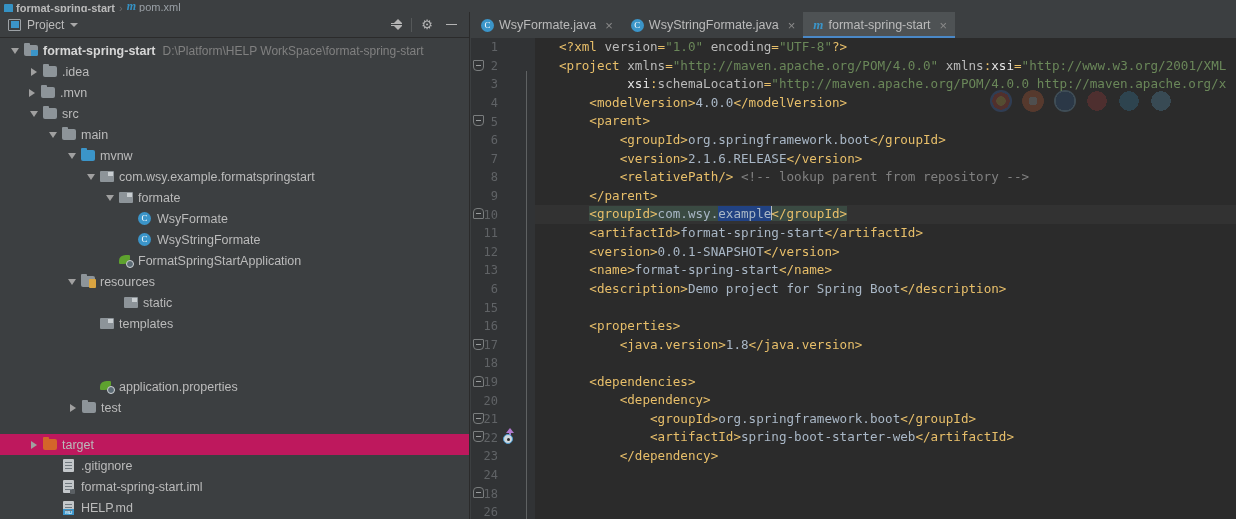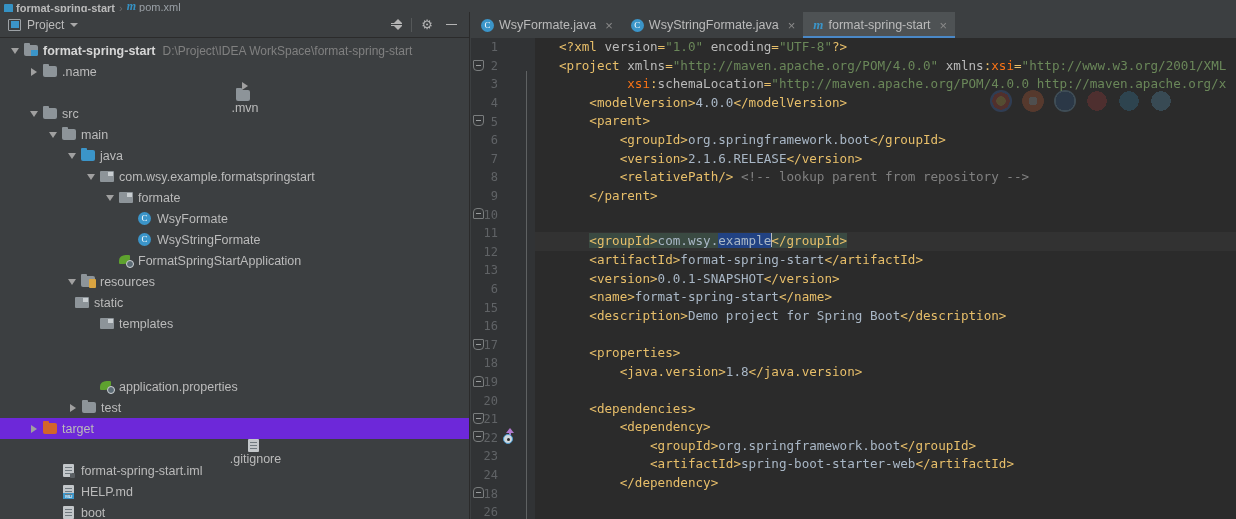--- a/index.html
+++ b/index.html
@@ -101,21 +101,21 @@
     background: #3c3f41;
   }
   .tree-row {
     height: 21px;
     display: flex; align-items: center;
     font-size: 12.5px;
     color: #bbbbbb;
     white-space: nowrap;
     padding-right: 4px;
   }
-  .tree-row.selected-target { background: #6d28d9; }
+  .tree-row.selected-target { background: #be185d; margin-top: 16px; }
   .tree-row.selected-pom { background: #0d293e; }
   .twisty {
     width: 14px; min-width: 14px; height: 21px;
     display: flex; align-items: center; justify-content: center;
   }
   .twisty .t-right {
     width: 0; height: 0;
     border-top: 4px solid transparent; border-bottom: 4px solid transparent;
     border-left: 6px solid #a0a0a0;
   }
@@ -312,24 +312,24 @@
   }
   .code-line {
     height: 18.6px; line-height: 18.6px;
     font-family: "DejaVu Sans Mono", monospace;
     font-size: 12.6px;
     white-space: pre;
     padding-left: 24px;
     color: #a9b7c6;
     position: relative;
   }
-  .code-line.caret-line { background: #323232; margin-top: 27px; }
+  .code-line.caret-line { background: #323232; }
   .tag { color: #e8bf6a; }
   .attrname { color: #bababa; }
-  .ns { color: #f97316; }
+  .ns { color: #e5e5e5; }
   .str { color: #6a8759; }
   .txt { color: #a9b7c6; }
   .cmt { color: #808080; }
   .sel { background: #214283; color: #a9b7c6; }
   .sel-soft { background: #3a4a42; }
   .caret {
     display: inline-block; width: 1px; height: 14px;
     background: #bbbbbb; vertical-align: -2px;
     position: relative; margin: 0 -0.5px;
   }
@@ -395,32 +395,32 @@
         <div class="tree-row" style="padding-left: 8px;">
           <span class="twisty">
             <span class="t-down"></span>
           </span>
           <span class="node-icon">
             <span class="ic-folder">
               <span class="corner"></span>
             </span>
           </span>
           <span class="node-label bold">format-spring-start</span>
-          <span class="node-path">D:\Project\IDEA WorkSpace\format-spring-start</span>
+          <span class="node-path">D:\Platform\HELP WorkSpace\format-spring-start</span>
         </div>
         <div class="tree-row" style="padding-left: 27px;">
           <span class="twisty">
             <span class="t-right"></span>
           </span>
           <span class="node-icon">
             <span class="ic-folder"></span>
           </span>
-          <span class="node-label">.name</span>
-        </div>
-        <div class="tree-row" style="padding-left: 25px; flex-direction: column;">
+          <span class="node-label">.idea</span>
+        </div>
+        <div class="tree-row" style="padding-left: 25px;">
           <span class="twisty">
             <span class="t-right"></span>
           </span>
           <span class="node-icon">
             <span class="ic-folder"></span>
           </span>
           <span class="node-label">.mvn</span>
         </div>
         <div class="tree-row" style="padding-left: 27px;">
           <span class="twisty">
@@ -440,21 +440,21 @@
           </span>
           <span class="node-label">main</span>
         </div>
         <div class="tree-row" style="padding-left: 65px;">
           <span class="twisty">
             <span class="t-down"></span>
           </span>
           <span class="node-icon">
             <span class="ic-folder blue"></span>
           </span>
-          <span class="node-label">java</span>
+          <span class="node-label">mvnw</span>
         </div>
         <div class="tree-row" style="padding-left: 84px;">
           <span class="twisty">
             <span class="t-down"></span>
           </span>
           <span class="node-icon">
             <span class="ic-pkg"></span>
           </span>
           <span class="node-label">com.wsy.example.formatspringstart</span>
         </div>
@@ -495,21 +495,21 @@
           <span class="twisty">
             <span class="t-down"></span>
           </span>
           <span class="node-icon">
             <span class="ic-folder">
               <span class="corner-res"></span>
             </span>
           </span>
           <span class="node-label">resources</span>
         </div>
-        <div class="tree-row" style="padding-left: 59px; text-align: center;">
+        <div class="tree-row" style="padding-left: 108px; text-align: center;">
           <span class="twisty"></span>
           <span class="node-icon">
             <span class="ic-pkg"></span>
           </span>
           <span class="node-label">static</span>
         </div>
         <div class="tree-row" style="padding-left: 84px;">
           <span class="twisty"></span>
           <span class="node-icon">
             <span class="ic-pkg"></span>
@@ -537,21 +537,21 @@
         </div>
         <div class="tree-row selected-target" style="padding-left: 27px;">
           <span class="twisty">
             <span class="t-right"></span>
           </span>
           <span class="node-icon">
             <span class="ic-folder orange"></span>
           </span>
           <span class="node-label">target</span>
         </div>
-        <div class="tree-row" style="padding-left: 46px; flex-direction: column;">
+        <div class="tree-row" style="padding-left: 46px;">
           <span class="twisty"></span>
           <span class="node-icon">
             <span class="ic-file"></span>
           </span>
           <span class="node-label">.gitignore</span>
         </div>
         <div class="tree-row" style="padding-left: 46px;">
           <span class="twisty"></span>
           <span class="node-icon">
             <span class="ic-file iml"></span>

